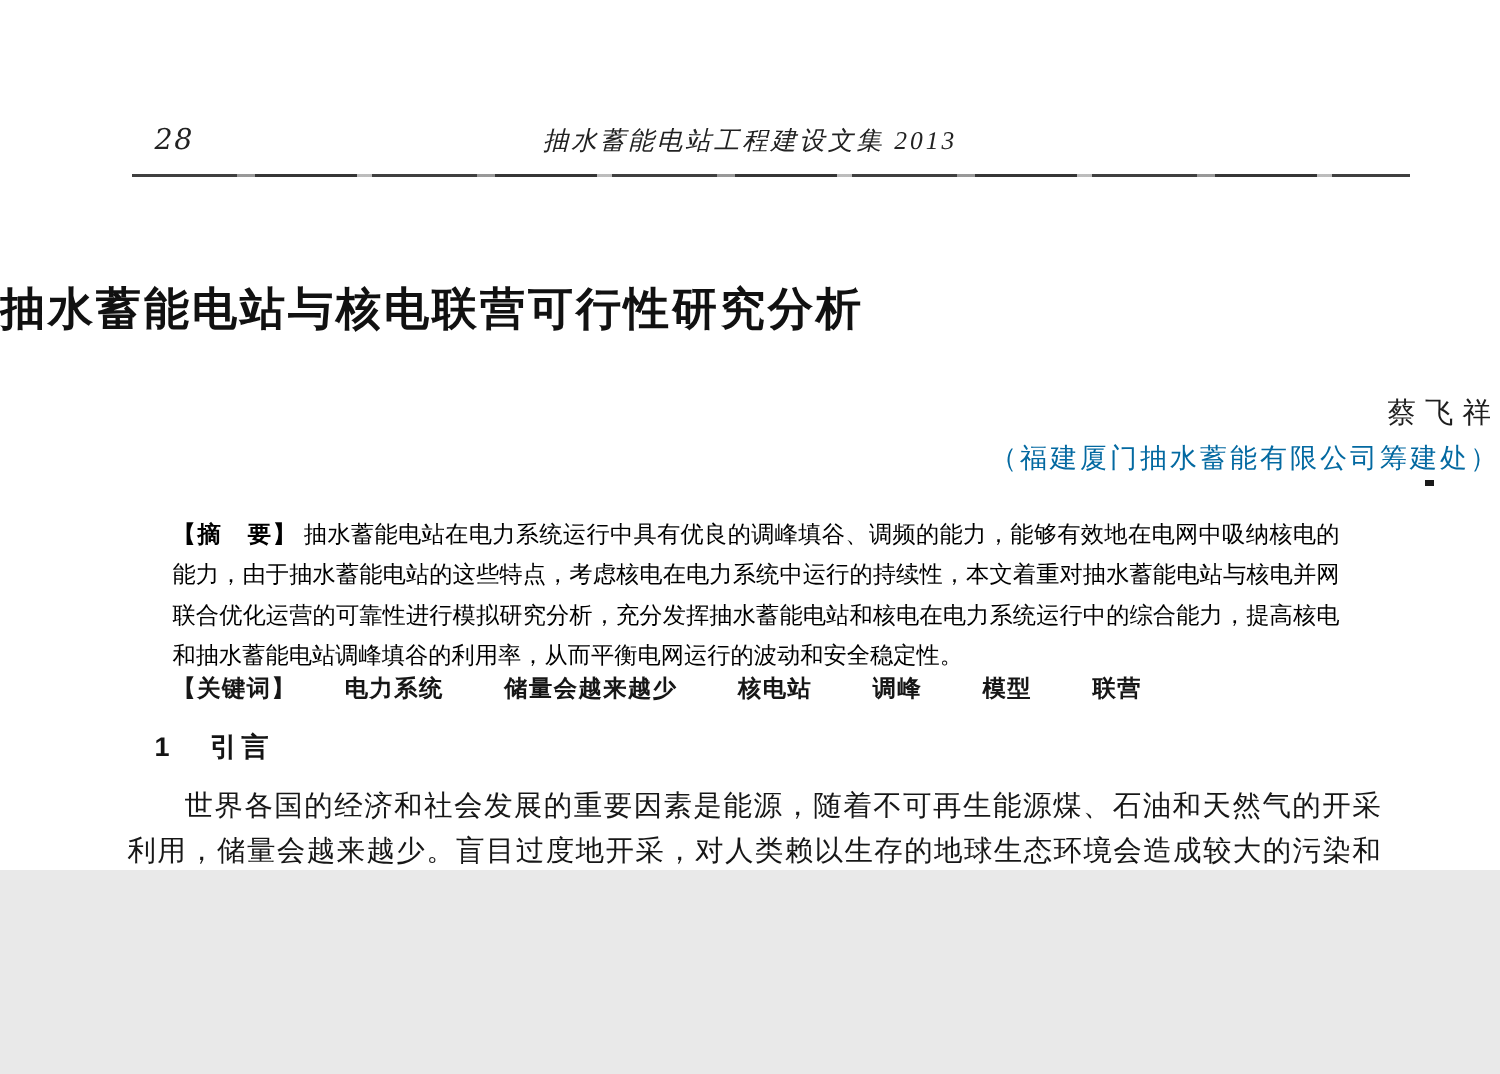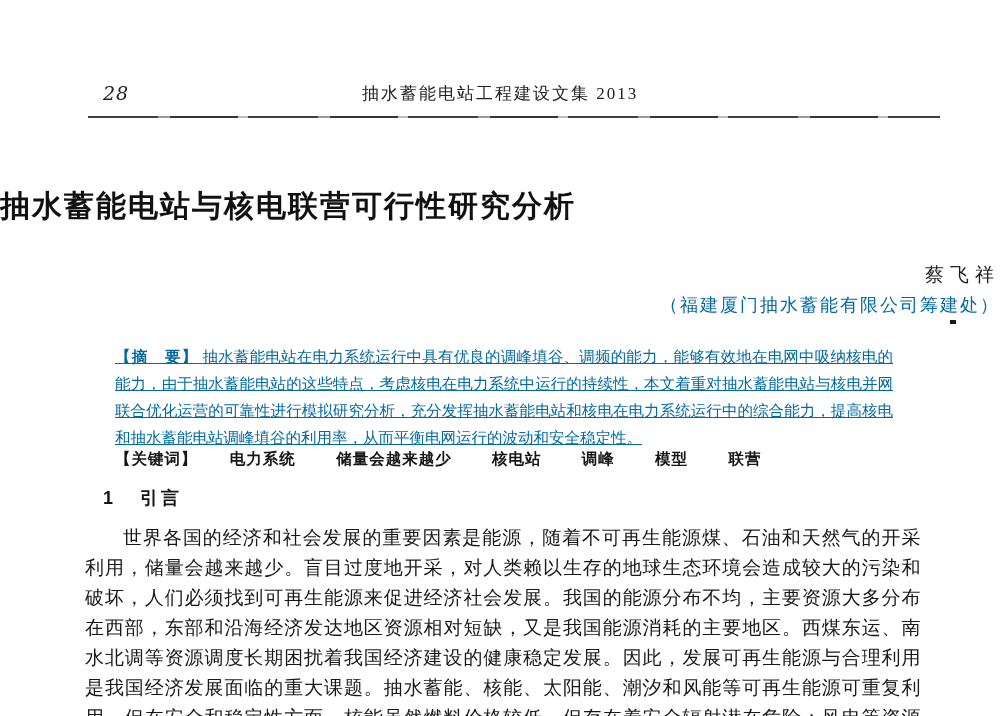--- a/index.html
+++ b/index.html
@@ -1,20 +1,20 @@
 <!DOCTYPE html>
 <html lang="zh"><head>
 <meta charset="utf-8">
 <style>
   * { margin: 0; padding: 0; box-sizing: border-box; }
   html, body { background: #e9e9e9; }
   .sheet {
     position: relative;
     width: 1000px;
-    height: 716px;
+    height: 580px;
     background: #ffffff;
     overflow: hidden;
     color: #1c1c1c;
     font-family: "Liberation Serif", serif;
   }
   
   .running-head {
     position: absolute;
     top: 82px; left: 0; right: 0;
     height: 28px;
@@ -25,20 +25,21 @@
     font-family: "DejaVu Serif", serif;
     font-style: italic;
     font-size: 19px;
     letter-spacing: 1px;
     color: #222;
   }
   .book-title {
     display: block;
     text-align: center;
     font-family: "Liberation Serif", serif;
+    font-style: italic;
     font-size: 17px;
     letter-spacing: 2px;
     color: #222;
   }
   .head-rule {
     position: absolute;
     top: 116px; left: 88px;
     width: 852px; height: 2px;
     background: repeating-linear-gradient(90deg,
       #2a2a2a 0 70px, #8d8d8d 70px 82px,
@@ -73,22 +74,21 @@
     color: #0369a1;
   }
   
   .abstract {
     position: absolute;
     top: 343px; left: 115px;
     width: 778px;
     font-size: 15.5px;
     line-height: 27px;
     text-align: justify;
-    color: #0369a1;
-    text-decoration: underline;
+    color: #000000;
   }
   .abstract .label,
   .keywords .label {
     font-family: "Liberation Sans", sans-serif;
     font-weight: 700;
     letter-spacing: 1px;
   }
   
   .keywords {
     position: absolute;

